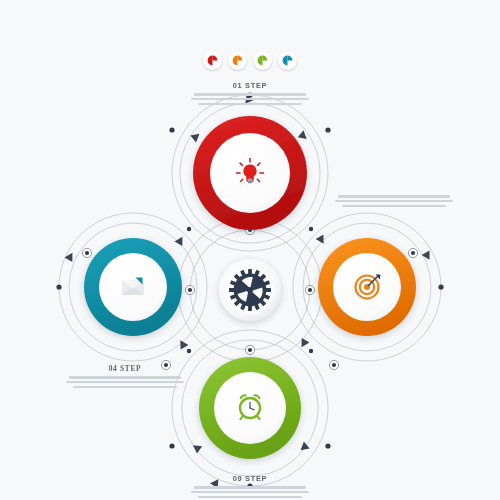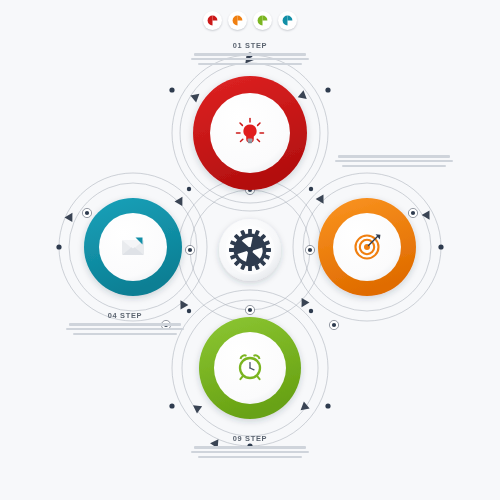--- a/index.html
+++ b/index.html
@@ -3,21 +3,21 @@
 <meta charset="utf-8">
 <style>
   * { margin:0; padding:0; box-sizing:border-box; }
   html,body { width:500px; height:500px; }
   body {
     font-family:"Liberation Sans", sans-serif;
     background:#f7f8fa;
     position:relative;
     overflow:hidden;
   }
-  #stage { position:absolute; inset:0; }
+  #stage { position:absolute; inset:0;margin-top:40px; }
 
   
   .legend {
     position:absolute; top:11px; left:0; width:500px;
     display:flex; justify-content:center; gap:6px;
   }
   .legend-chip {
     width:19px; height:19px; border-radius:50%;
     background:#ffffff;
     box-shadow:0 1px 2px rgba(40,50,70,.22);
@@ -36,21 +36,21 @@
     background:#cfd4db; border-radius:1px;
     font-size:0; color:transparent; overflow:hidden;
   }
   .tl1 { width:112px; }
   .tl2 { width:104px; }
   .tl3 { width:118px; }
 
   #txt-01 { left:183px; top:41px; }
   #txt-02 { left:327px; top:155px; }
   #txt-03 { left:183px; top:434px; }
-  #txt-04 { left:58px;  top:311px; }
+  #txt-04 { left:58px;  top:324px;font-family:Liberation Serif, serif; }
 
   
   svg.canvas { position:absolute; inset:0; width:500px; height:500px; }
 </style>
 </head>
 <body>
 
 <div id="stage">
 
   <div class="legend">

